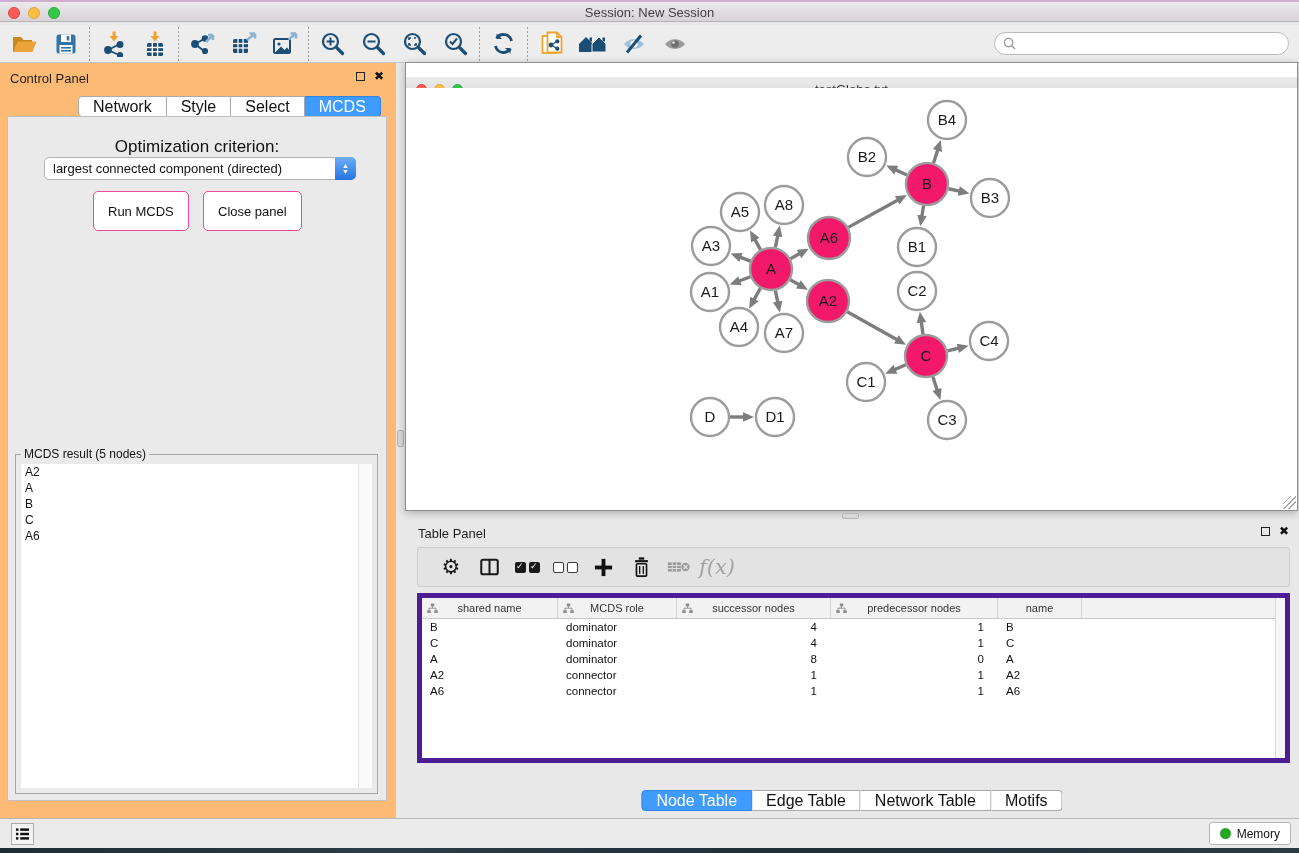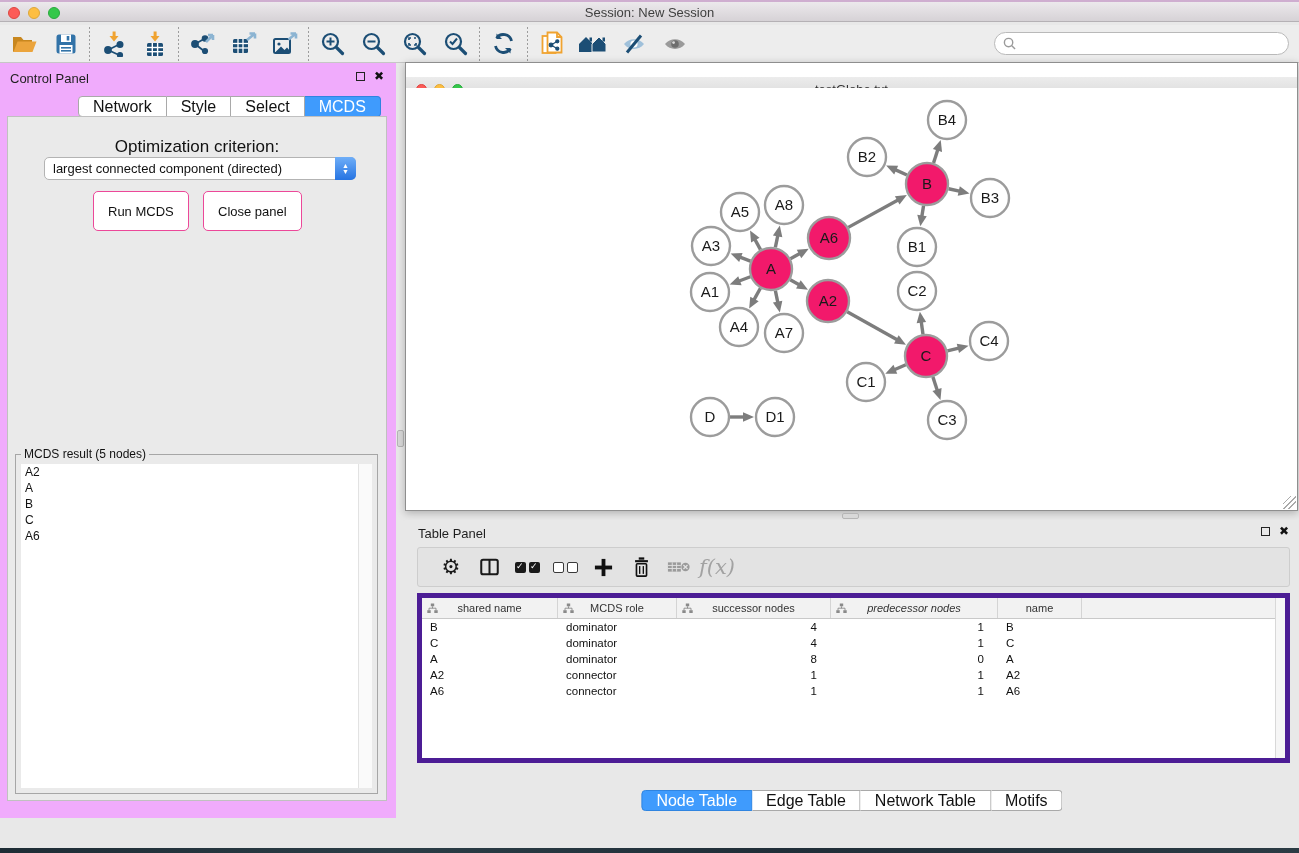--- a/index.html
+++ b/index.html
@@ -29,21 +29,21 @@
     background-image:linear-gradient(#9c9c9c 40%,transparent 40%);
     background-size:1px 4px; }
   .searchbox { position:absolute; right:10px; top:7px; width:295px; height:23px;
     background:#fff; border:1px solid #b9b9b9; border-radius:12px;
     display:flex; align-items:center; padding:0 8px; }
   .searchbox input { border:none; outline:none; flex:1; font-size:12px;
     background:transparent; margin-left:5px; font-family:inherit; }
 
   
   .control-panel { position:absolute; left:0; top:63px; width:396px; bottom:35px;
-    background:#f0abfc; }
+    background:#fdba74; }
   .panel-head { position:absolute; left:10px; top:8px; font-size:13px; color:#1f1f1f; }
   .panel-ctrl { position:absolute; top:9px; display:flex; gap:9px; align-items:center; }
   .cp-ctrl { right:12px; }
   .float-box { width:9px; height:9px; border:1.5px solid #222; display:inline-block; }
   .close-x { font-size:12px; font-weight:bold; color:#111; line-height:9px; }
   .seg-tabs { position:absolute; display:flex; }
   .cp-tabs { left:78px; top:33px; }
   .seg-tab { height:21px; padding:0 14px; font-size:16px; color:#111;
     background:#fff; border:1px solid #a9a9a9; border-left:none;
     display:flex; align-items:center; cursor:pointer; }
@@ -625,21 +625,21 @@
             <svg class="hicon" width="11" height="11" viewBox="0 0 11 11">
               <g fill="#8a8a8a">
                 <rect x="3.8" y="0.5" width="3.4" height="2.8"></rect>
                 <rect x="0.3" y="7.2" width="3.4" height="2.8"></rect>
                 <rect x="7.3" y="7.2" width="3.4" height="2.8"></rect>
               </g>
               <path d="M5.5 3.3 v2 M2 7.2 v-2 h7 v2" fill="none" stroke="#8a8a8a" stroke-width="0.9"></path>
             </svg>
             <span>successor nodes</span>
           </div>
-          <div class="th" style="width: 167px; font-style: italic;">
+          <div class="th" style="width: 167px;">
             <svg class="hicon" width="11" height="11" viewBox="0 0 11 11">
               <g fill="#8a8a8a">
                 <rect x="3.8" y="0.5" width="3.4" height="2.8"></rect>
                 <rect x="0.3" y="7.2" width="3.4" height="2.8"></rect>
                 <rect x="7.3" y="7.2" width="3.4" height="2.8"></rect>
               </g>
               <path d="M5.5 3.3 v2 M2 7.2 v-2 h7 v2" fill="none" stroke="#8a8a8a" stroke-width="0.9"></path>
             </svg>
             <span>predecessor nodes</span>
           </div>
@@ -687,14 +687,32 @@
       <div class="tbl-scroll"></div>
     </div>
     <div class="seg-tabs tp-tabs" id="tbl-tabs">
         <div class="seg-tab active">Node Table</div>
         <div class="seg-tab">Edge Table</div>
         <div class="seg-tab">Network Table</div>
         <div class="seg-tab">Motifs</div>
       </div>
   </div>
 
+  <div class="status-bar">
+    <button class="list-btn">
+      <svg width="15" height="14" viewBox="0 0 16 15">
+        <g fill="#111">
+          <rect x="1" y="1.5" width="2.6" height="2.6"></rect>
+            <rect x="5.5" y="1.5" width="9.5" height="2.6"></rect>
+          <rect x="1" y="6.2" width="2.6" height="2.6"></rect>
+            <rect x="5.5" y="6.2" width="9.5" height="2.6"></rect>
+          <rect x="1" y="10.9" width="2.6" height="2.6"></rect>
+            <rect x="5.5" y="10.9" width="9.5" height="2.6"></rect>
+        </g>
+      </svg>
+    </button>
+    <button class="memory-btn">
+      <span class="memory-dot"></span>
+      <span>Memory</span>
+    </button>
+  </div>
   <div class="desktop-strip"></div>
 </div>
 
 </body></html>

